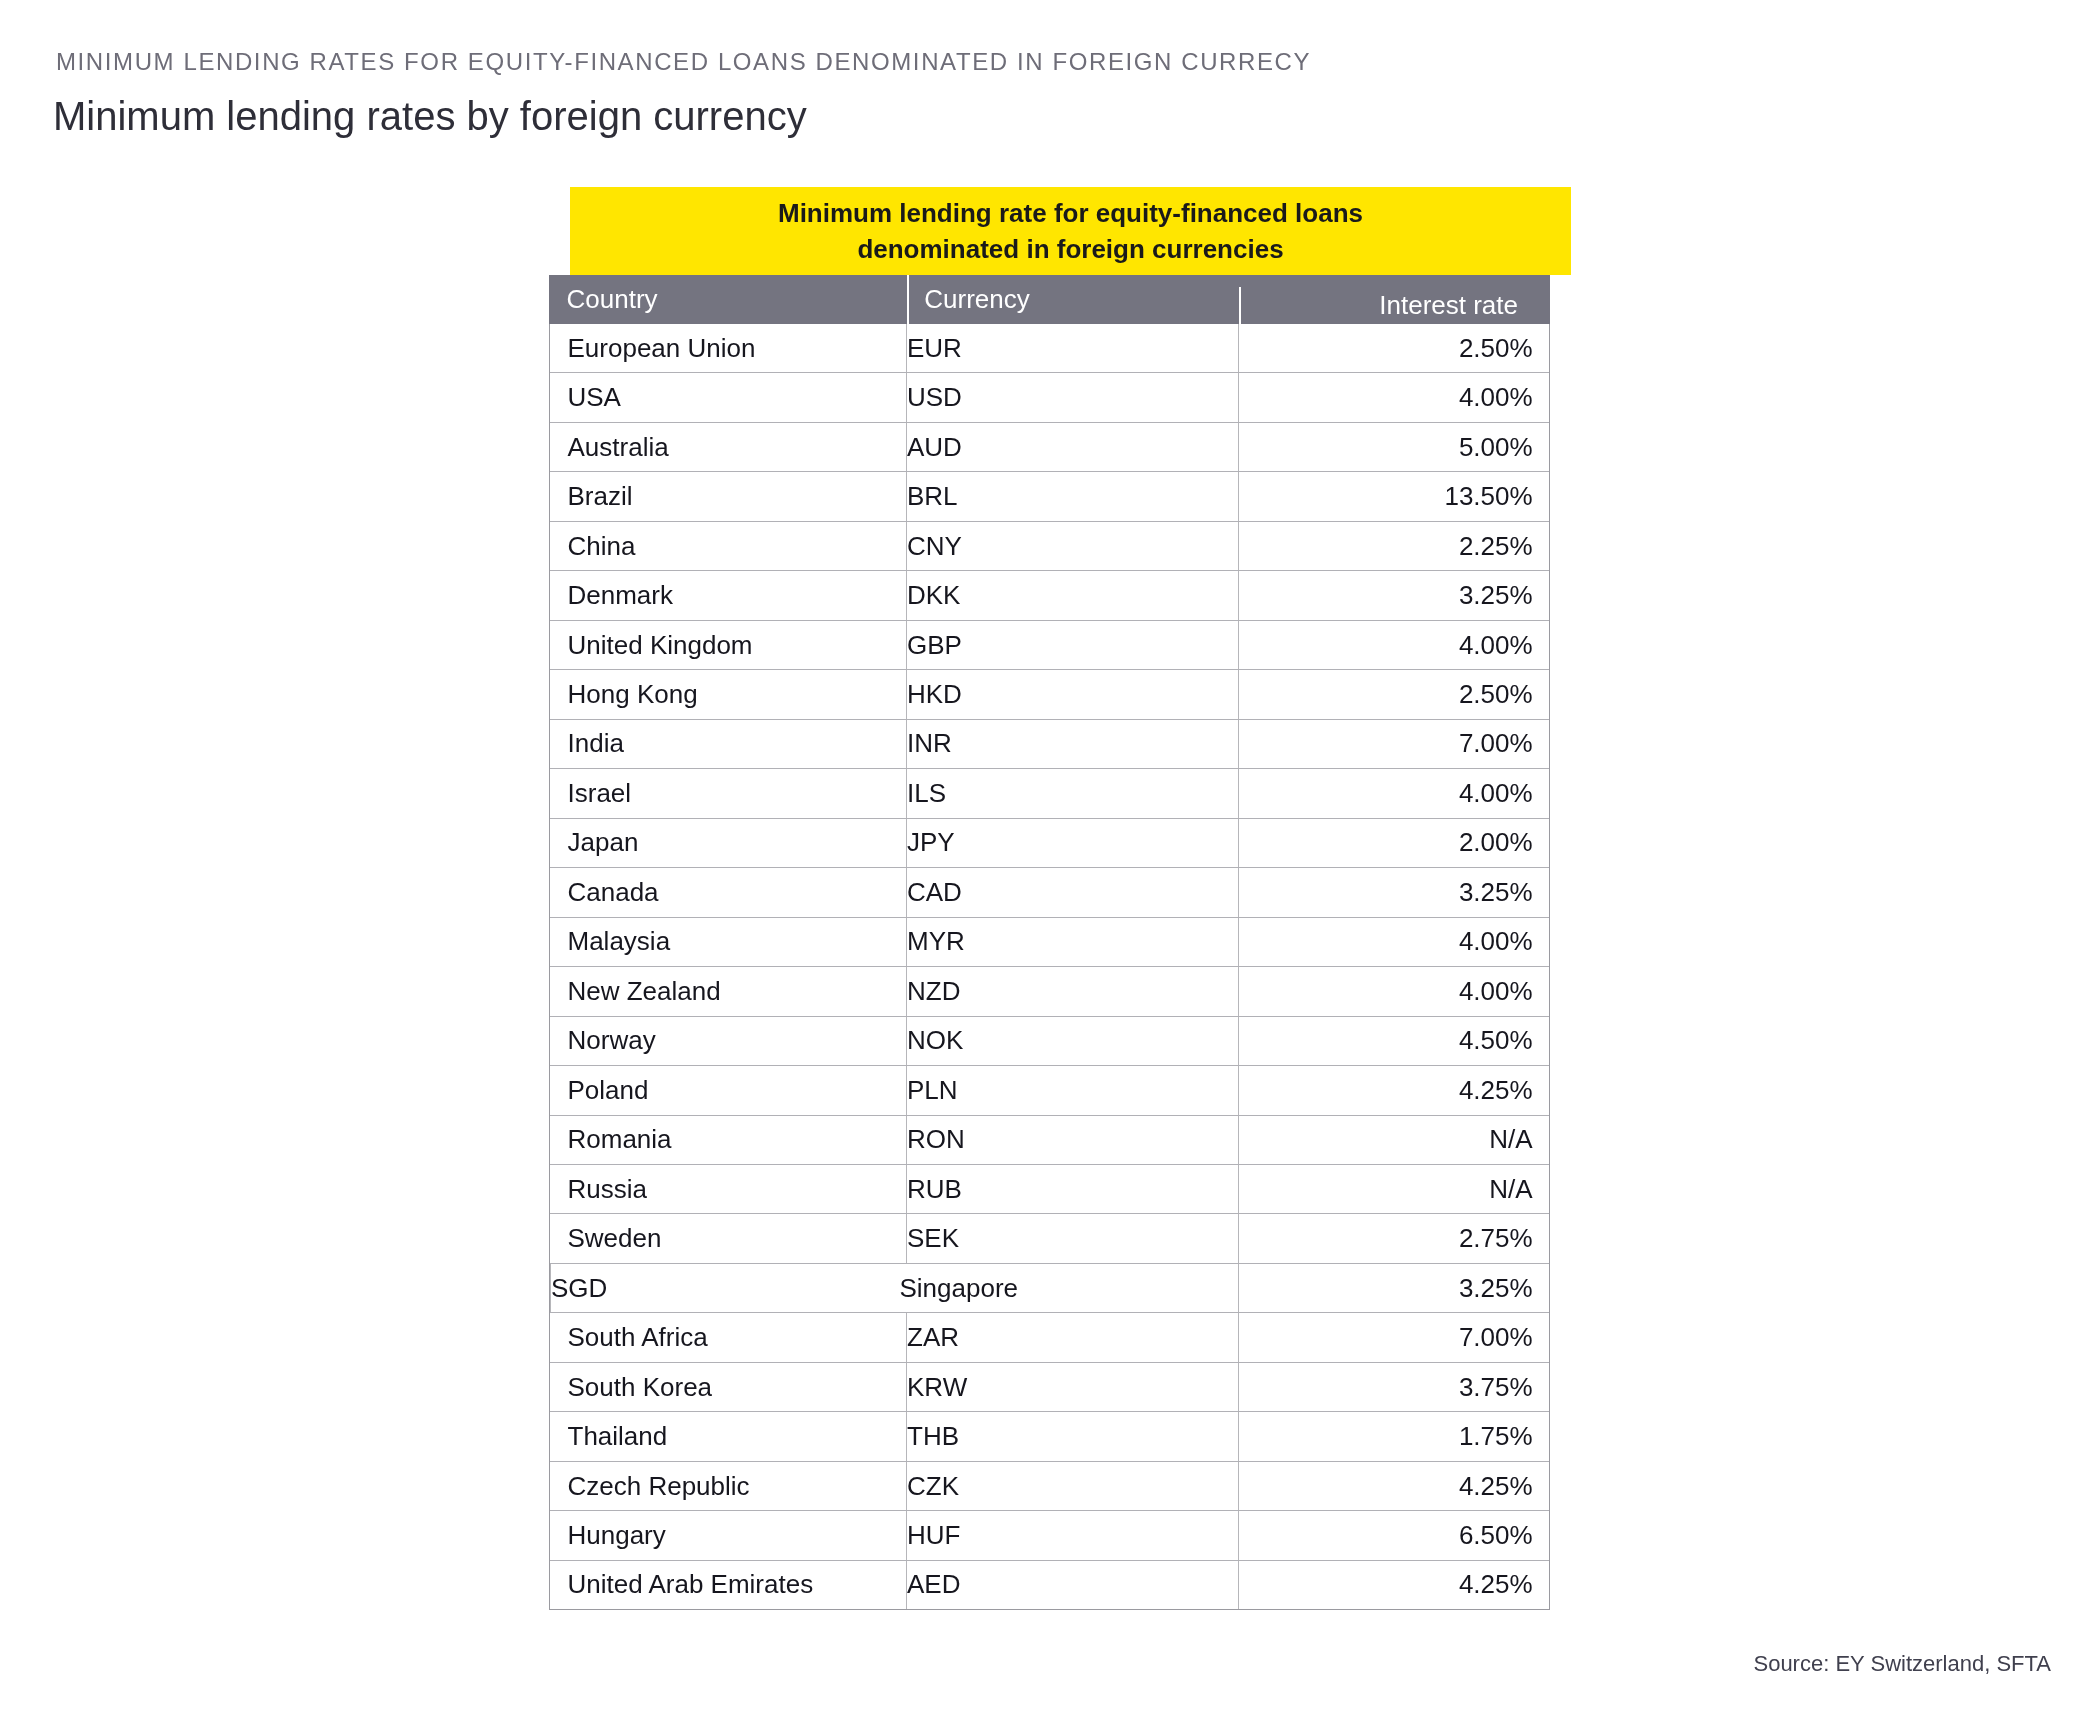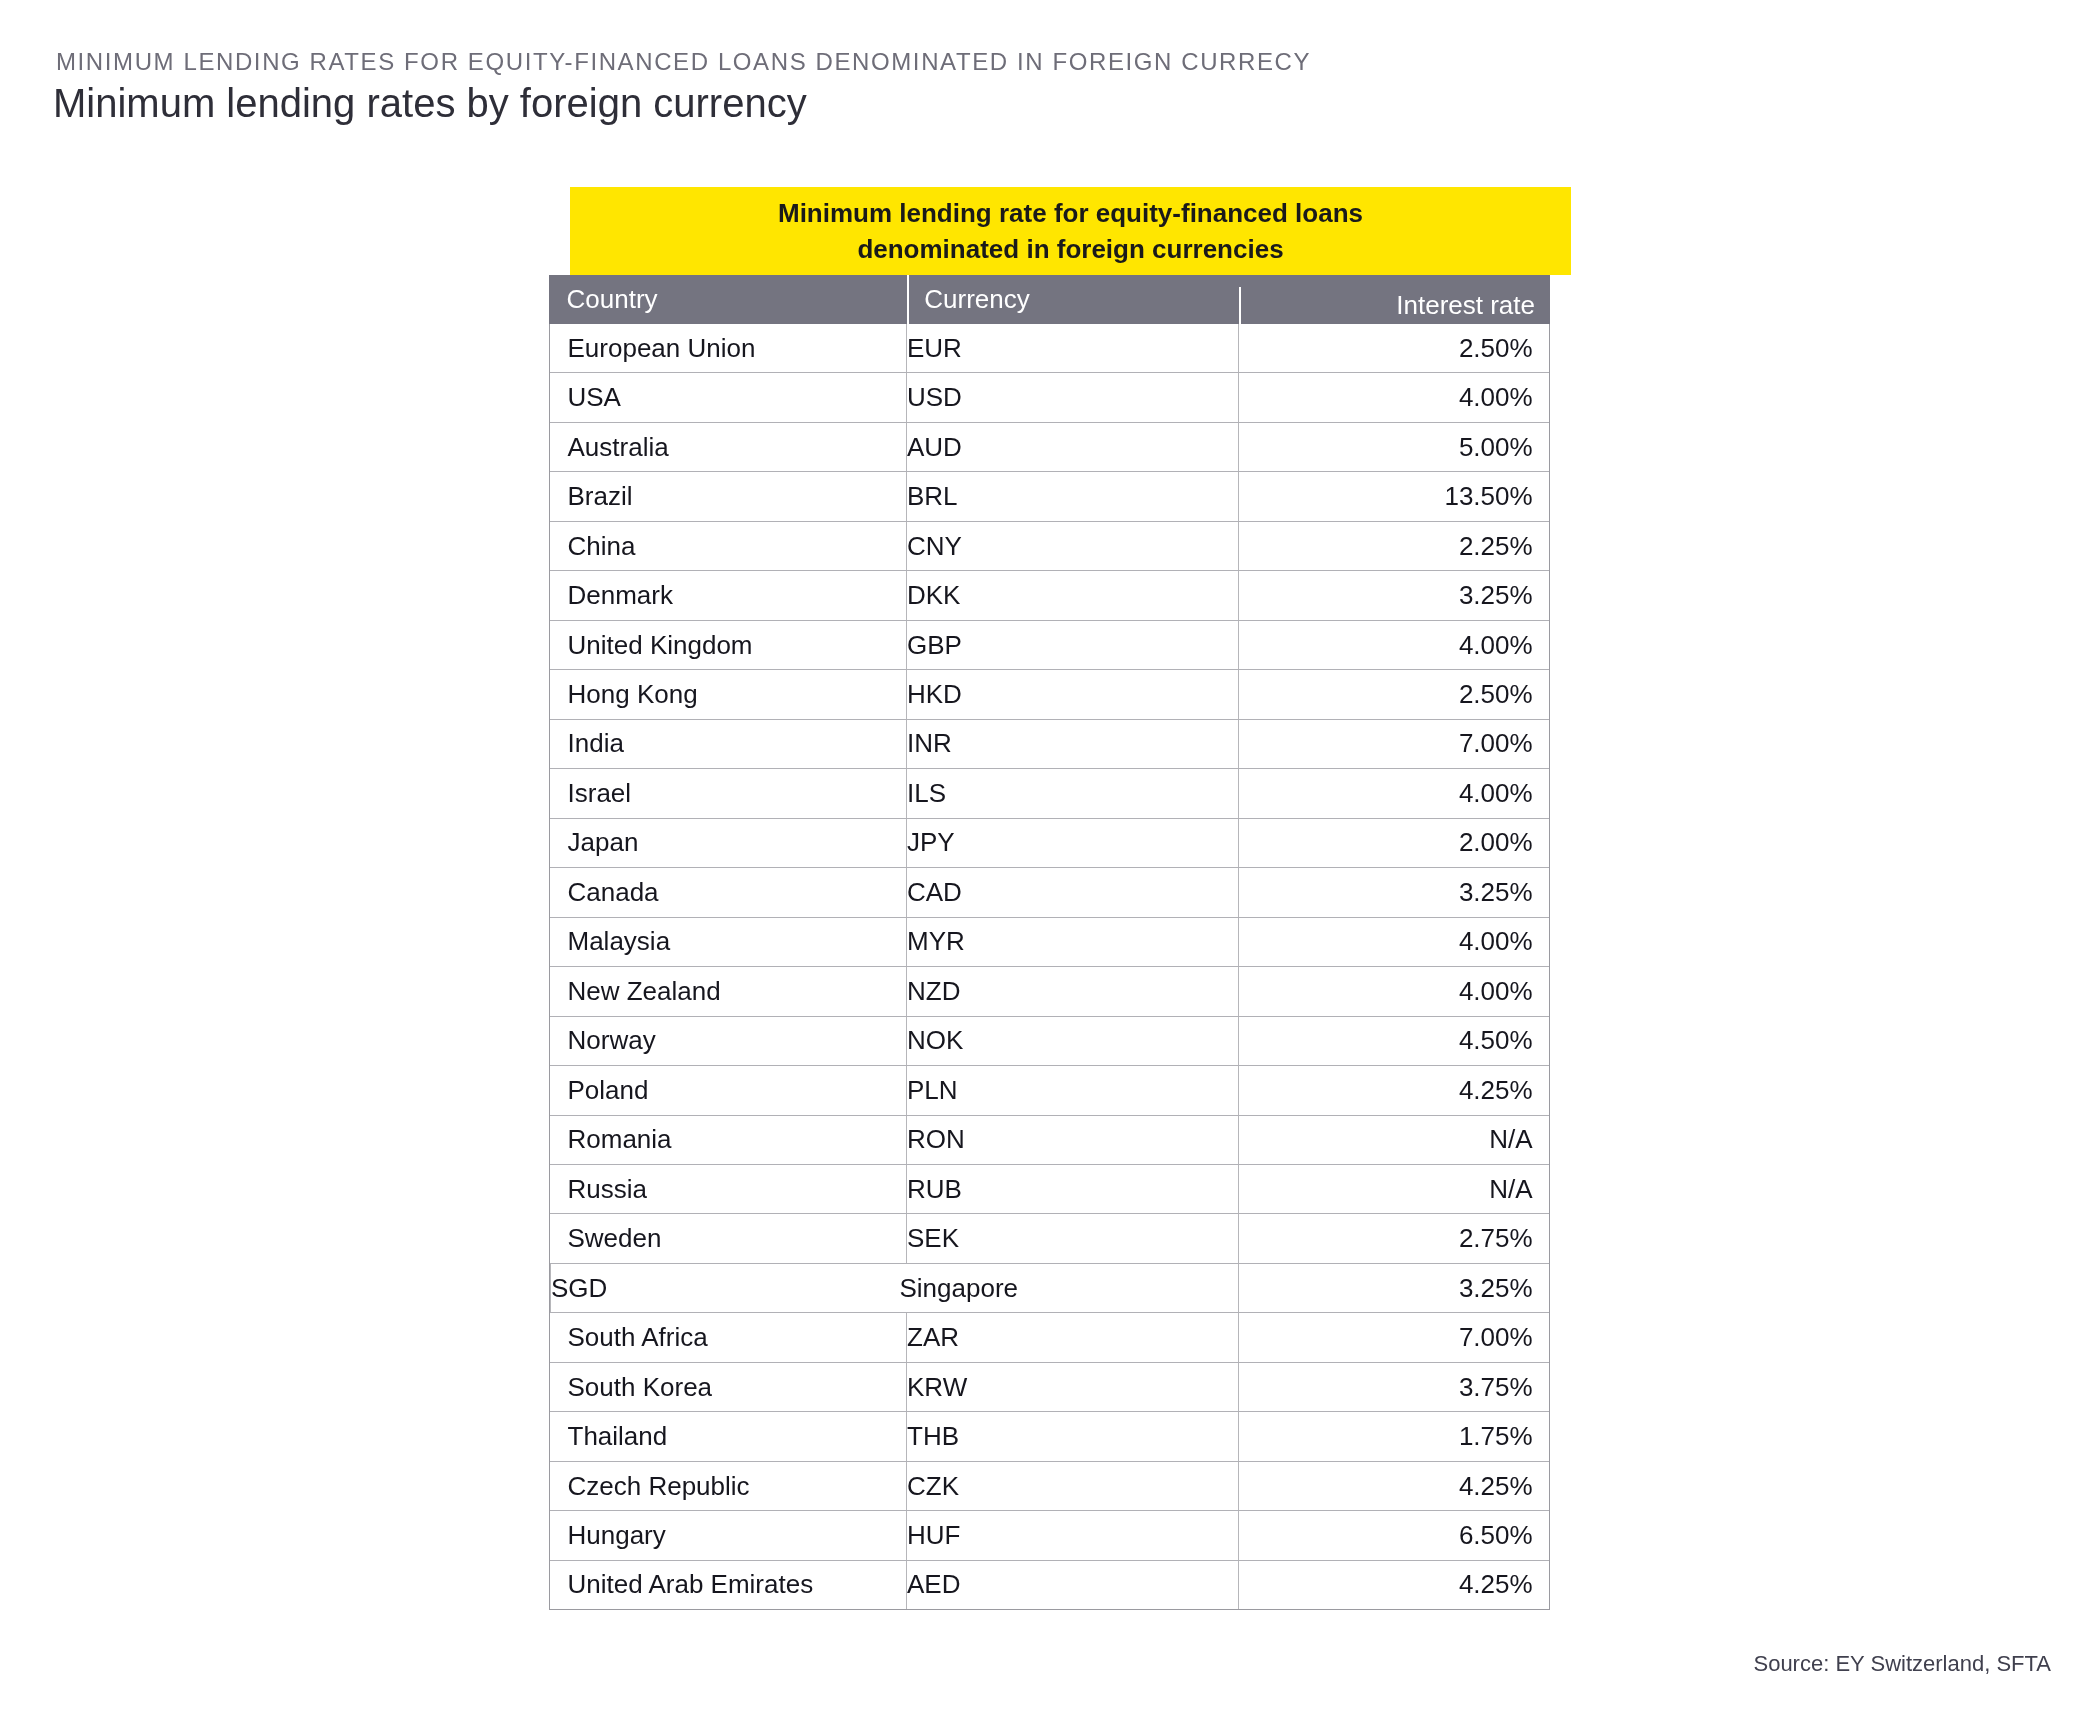--- a/index.html
+++ b/index.html
@@ -16,21 +16,21 @@
     left: 56px;
     top: 48px;
     font-size: 24px;
     letter-spacing: 1.6px;
     color: #6e6d78;
     white-space: nowrap;
   }
   .page-title {
     position: absolute;
     left: 53px;
-    top: 81px;
+    top: 94px;
     font-size: 40px;
     font-weight: 400;
     color: #2e2e38;
     white-space: nowrap;
   }
   .figure {
     position: absolute;
     left: 549px;
     top: 187px;
     width: 1001px;
@@ -62,21 +62,21 @@
   }
   .cell {
     box-sizing: border-box;
     display: flex;
     align-items: center;
     overflow: hidden;
     white-space: nowrap;
   }
   .thead .c1 { width: 358px; padding-left: 17.5px; }
   .thead .c2 { width: 332px; padding-left: 15.3px; border-left: 2.2px solid #ffffff; }
-  .thead .c3 { flex: 1; justify-content: flex-end; padding-right: 15px; border-left: 2.2px solid #ffffff; margin-top: 12px; }
+  .thead .c3 { flex: 1; justify-content: flex-end; padding-right: 32px; border-left: 2.2px solid #ffffff; margin-top: 12px; }
   .tbody {
     box-sizing: border-box;
     width: 100%;
     height: 1286px;
     border: 1.6px solid #9a9aa0;
     border-top: none;
     display: flex;
     flex-direction: column;
     font-size: 26px;
     color: #16161e;

